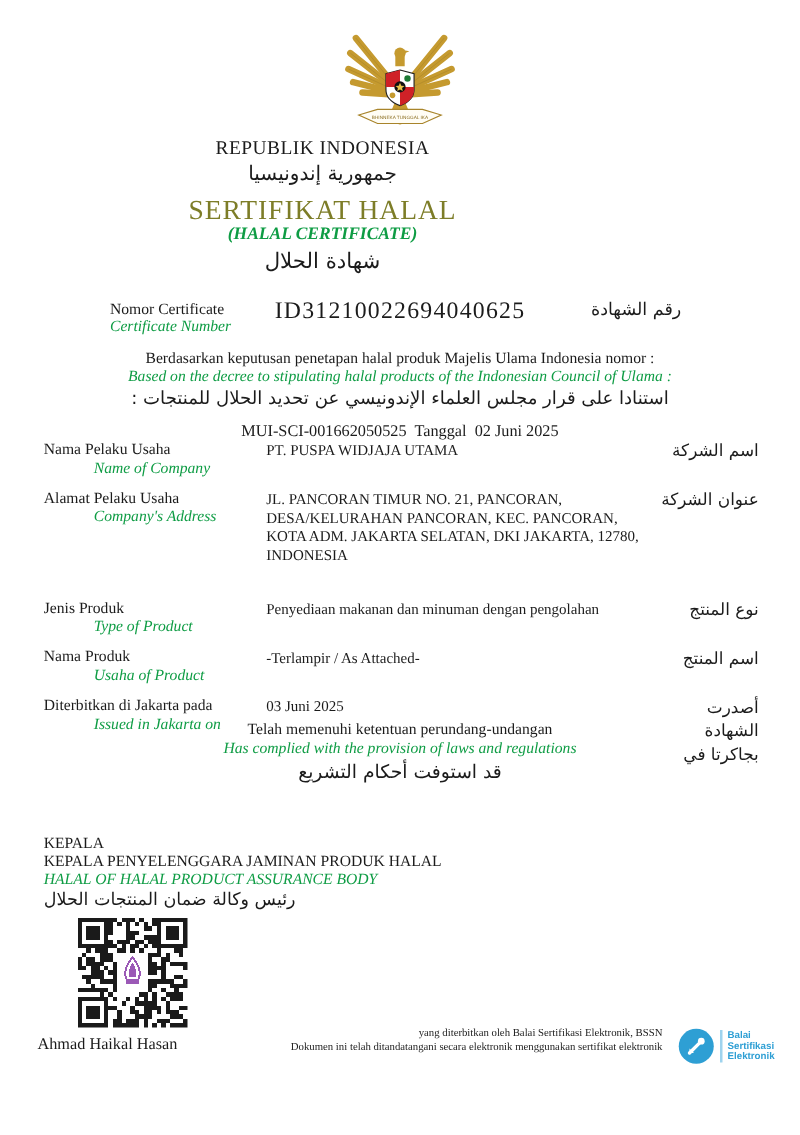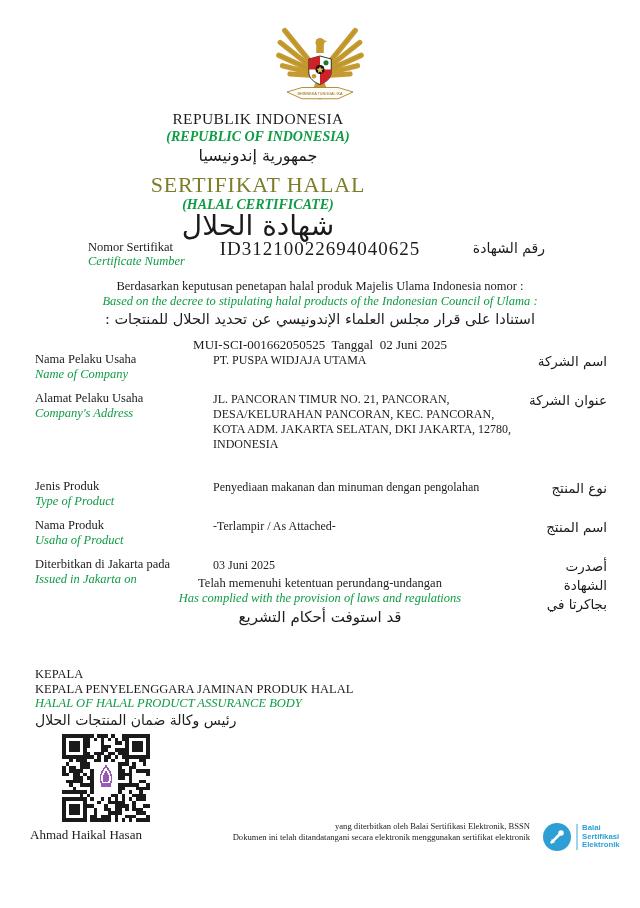--- a/index.html
+++ b/index.html
@@ -14,42 +14,42 @@
   
   .emblem { position:absolute; top:22px; left:50%; transform:translateX(-50%); }
 
   
   .header { position:absolute; top:110px; left:0; width:516px; text-align:center; }
   .h-country { font-size:15.5px; line-height:18px; letter-spacing:.4px; }
   .h-country-en { font-size:14px; line-height:17px; font-weight:bold; }
   .h-country-ar { font-size:16px; line-height:22px; }
   .h-title { font-size:22px; line-height:25px; margin-top:5px; color:#7d7d28; letter-spacing:.8px; }
   .h-title-en { font-size:14px; line-height:16px; font-weight:bold; }
-  .h-title-ar { font-size:28px; line-height:26px; }
+  .h-title-ar { font-size:17px; line-height:26px; }
 
   
   .certrow { position:absolute; top:238px; left:0; width:640px; height:30px; }
   .certrow .lbl { position:absolute; left:88px; top:2px; font-size:12.5px; line-height:14px; }
   .certrow .val { position:absolute; left:0; width:640px; text-align:center; top:0;
                   font-size:19px; letter-spacing:1px; }
   .certrow .arlbl { position:absolute; right:95px; top:2px; font-size:14px; }
 
   
   .decree { position:absolute; top:279px; left:0; width:640px; text-align:center; }
   .decree .l1 { font-size:12.5px; line-height:15px; }
   .decree .l2 { font-size:12.5px; line-height:15px; }
   .decree .l3 { font-size:14.5px; line-height:20px; }
   .decree .l4 { font-size:13px; margin-top:8px; white-space:pre; }
 
   
   .fields { position:absolute; top:352px; left:35px; width:572px; }
   .frow { display:flex; margin-bottom:9px; }
   .frow .flabels { width:178px; flex:none; }
   .frow .flabel-id { font-size:12.5px; line-height:15px; }
-  .frow .flabel-en { font-size:12.5px; line-height:15px; }
+  .frow .flabel-en { font-size:12.5px; line-height:15px;margin-left:40px; }
   .frow .fvalue { width:312px; flex:none; font-size:12px; line-height:15px; padding-top:1px; }
   .frow .farabic { flex:1; text-align:right; font-size:13.5px; line-height:19px; }
   .frow-gap { height:18px; }
 
   
   .compliance { position:absolute; top:576px; left:0; width:640px; text-align:center; }
   .compliance .c1 { font-size:12.5px; line-height:15px; }
   .compliance .c2 { font-size:12.5px; line-height:15px; }
   .compliance .c3 { font-size:15px; line-height:22px; }
 
@@ -120,30 +120,29 @@
       <circle cx="60" cy="62" r="6" fill="#111"></circle>
       <path d="M60 57.5 L61.4 60.7 L64.8 61 L62.2 63.2 L63 66.5 L60 64.7 L57 66.5 L57.8 63.2 L55.2 61 L58.6 60.7 Z" fill="#e8c24a"></path>
 
       <path d="M16 92 L36 86 L84 86 L104 92 L84 101 L36 101 Z" fill="#fffdf5" stroke="#a8842a" stroke-width="1.2"></path>
       <text id="motto-text" x="60" y="96.5" text-anchor="middle" font-size="5" fill="#8a6d1f" font-family="Liberation Sans, sans-serif">BHINNEKA TUNGGAL IKA</text>
     </svg>
   </div>
 
   <div class="header">
     <div class="h-country">REPUBLIK INDONESIA</div>
-    <div class="h-country-en green">(REPUBLIC OF INDONESIA)</div>
     <div class="h-country-ar ar">جمهورية إندونيسيا</div>
     <div class="h-title">SERTIFIKAT HALAL</div>
     <div class="h-title-en green">(HALAL CERTIFICATE)</div>
     <div class="h-title-ar ar">شهادة الحلال</div>
   </div>
 
   <div class="certrow">
     <div class="lbl">
-      <div>Nomor Sertifikat</div>
+      <div>Nomor Certificate</div>
       <div class="green">Certificate Number</div>
     </div>
     <div class="val">ID31210022694040625</div>
     <div class="arlbl ar">رقم الشهادة</div>
   </div>
 
   <div class="decree">
     <div class="l1">Berdasarkan keputusan penetapan halal produk Majelis Ulama Indonesia nomor :</div>
     <div class="l2 green">Based on the decree to stipulating halal products of the Indonesian Council of Ulama :</div>
     <div class="l3 ar">استنادا على قرار مجلس العلماء الإندونيسي عن تحديد الحلال للمنتجات :</div>

